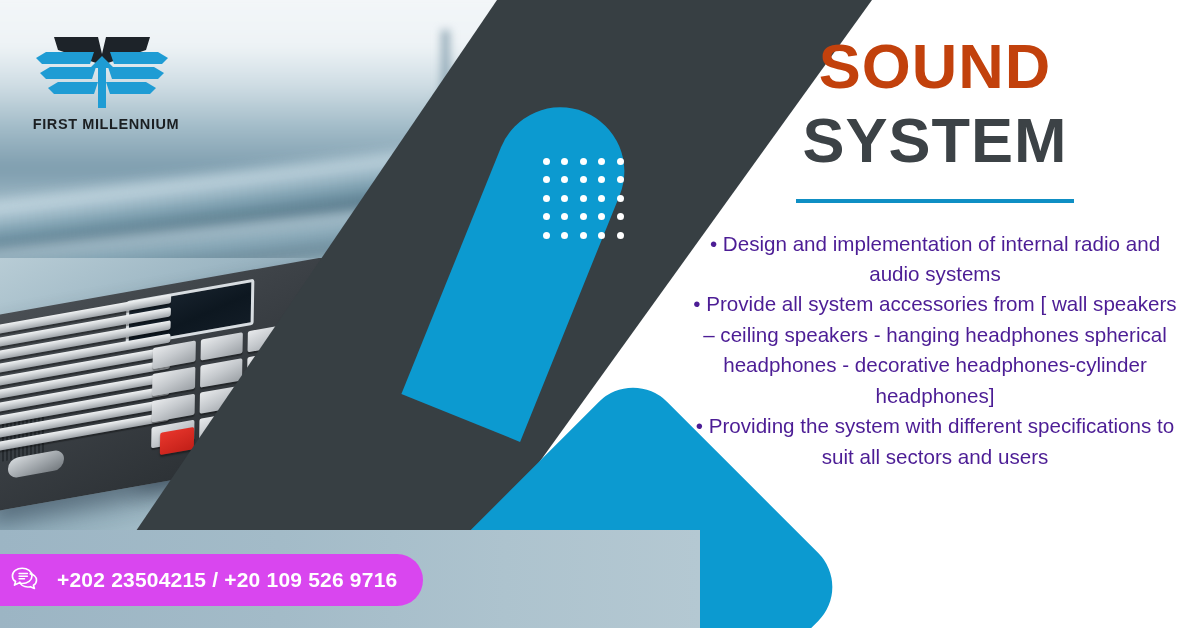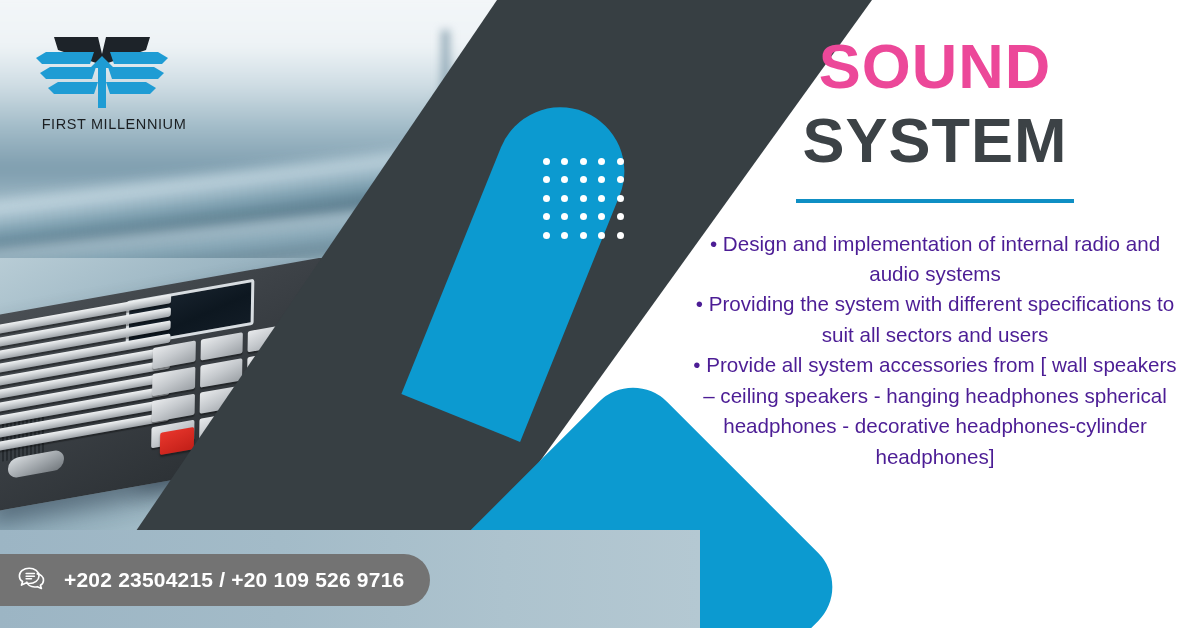--- a/index.html
+++ b/index.html
@@ -267,22 +267,22 @@
     position: absolute;
     left: 0; bottom: 38px;
     width: 5px; height: 24px;
     background: #b4322e;
   }
 
   .phone-pill {
     position: absolute;
     left: 0; bottom: 22px;
     height: 52px;
-    padding: 0 26px 0 16px;
-    background: #737373;
+    padding: 0 26px 0 9px;
+    background: #d946ef;
     border-radius: 0 26px 26px 0;
     display: flex;
     align-items: center;
     gap: 16px;
   }
   .phone-pill .chat-icon {
     width: 32px; height: 32px;
     flex: 0 0 32px;
   }
   .phone-pill .phone-text {
@@ -295,40 +295,40 @@
 
   
   .logo {
     position: absolute;
     left: 22px; top: 12px;
     width: 160px; height: 122px;
   }
   .logo svg { display: block; }
   .logo-name {
     position: absolute;
-    left: 12px; top: 104px;
+    left: 4px; top: 104px;
     width: 160px;
     text-align: center;
     color: #1b1f22;
     font-size: 14.5px;
-    font-weight: normal;
+    font-weight: bold;
     letter-spacing: .6px;
   }
 
   
   .right-col {
     position: absolute;
     left: 690px; top: 34px;
     width: 490px;
   }
   .title-block {
     text-align: center;
   }
   .title-line1 {
-    color: #ec4899;
+    color: #c2410c;
     font-size: 63px;
     font-weight: bold;
     line-height: 1.02;
     letter-spacing: 1px;
   }
   .title-line2 {
     color: #3c4246;
     font-size: 63px;
     font-weight: bold;
     line-height: 1.02;
@@ -476,18 +476,18 @@
   </div>
 
   <div class="right-col">
     <div class="title-block">
       <div class="title-line1">SOUND</div>
       <div class="title-line2">SYSTEM</div>
       <div class="title-rule"></div>
     </div>
     <div class="bullets">
       <p>• Design and implementation of internal radio and audio systems</p>
+      <p>• Provide all system accessories from [ wall speakers – ceiling speakers - hanging headphones spherical headphones - decorative headphones-cylinder headphones]</p>
       <p>• Providing the system with different specifications to suit all sectors and users</p>
-      <p>• Provide all system accessories from [ wall speakers – ceiling speakers - hanging headphones spherical headphones - decorative headphones-cylinder headphones]</p>
     </div>
   </div>
 
 </div>
 
 </body></html>

